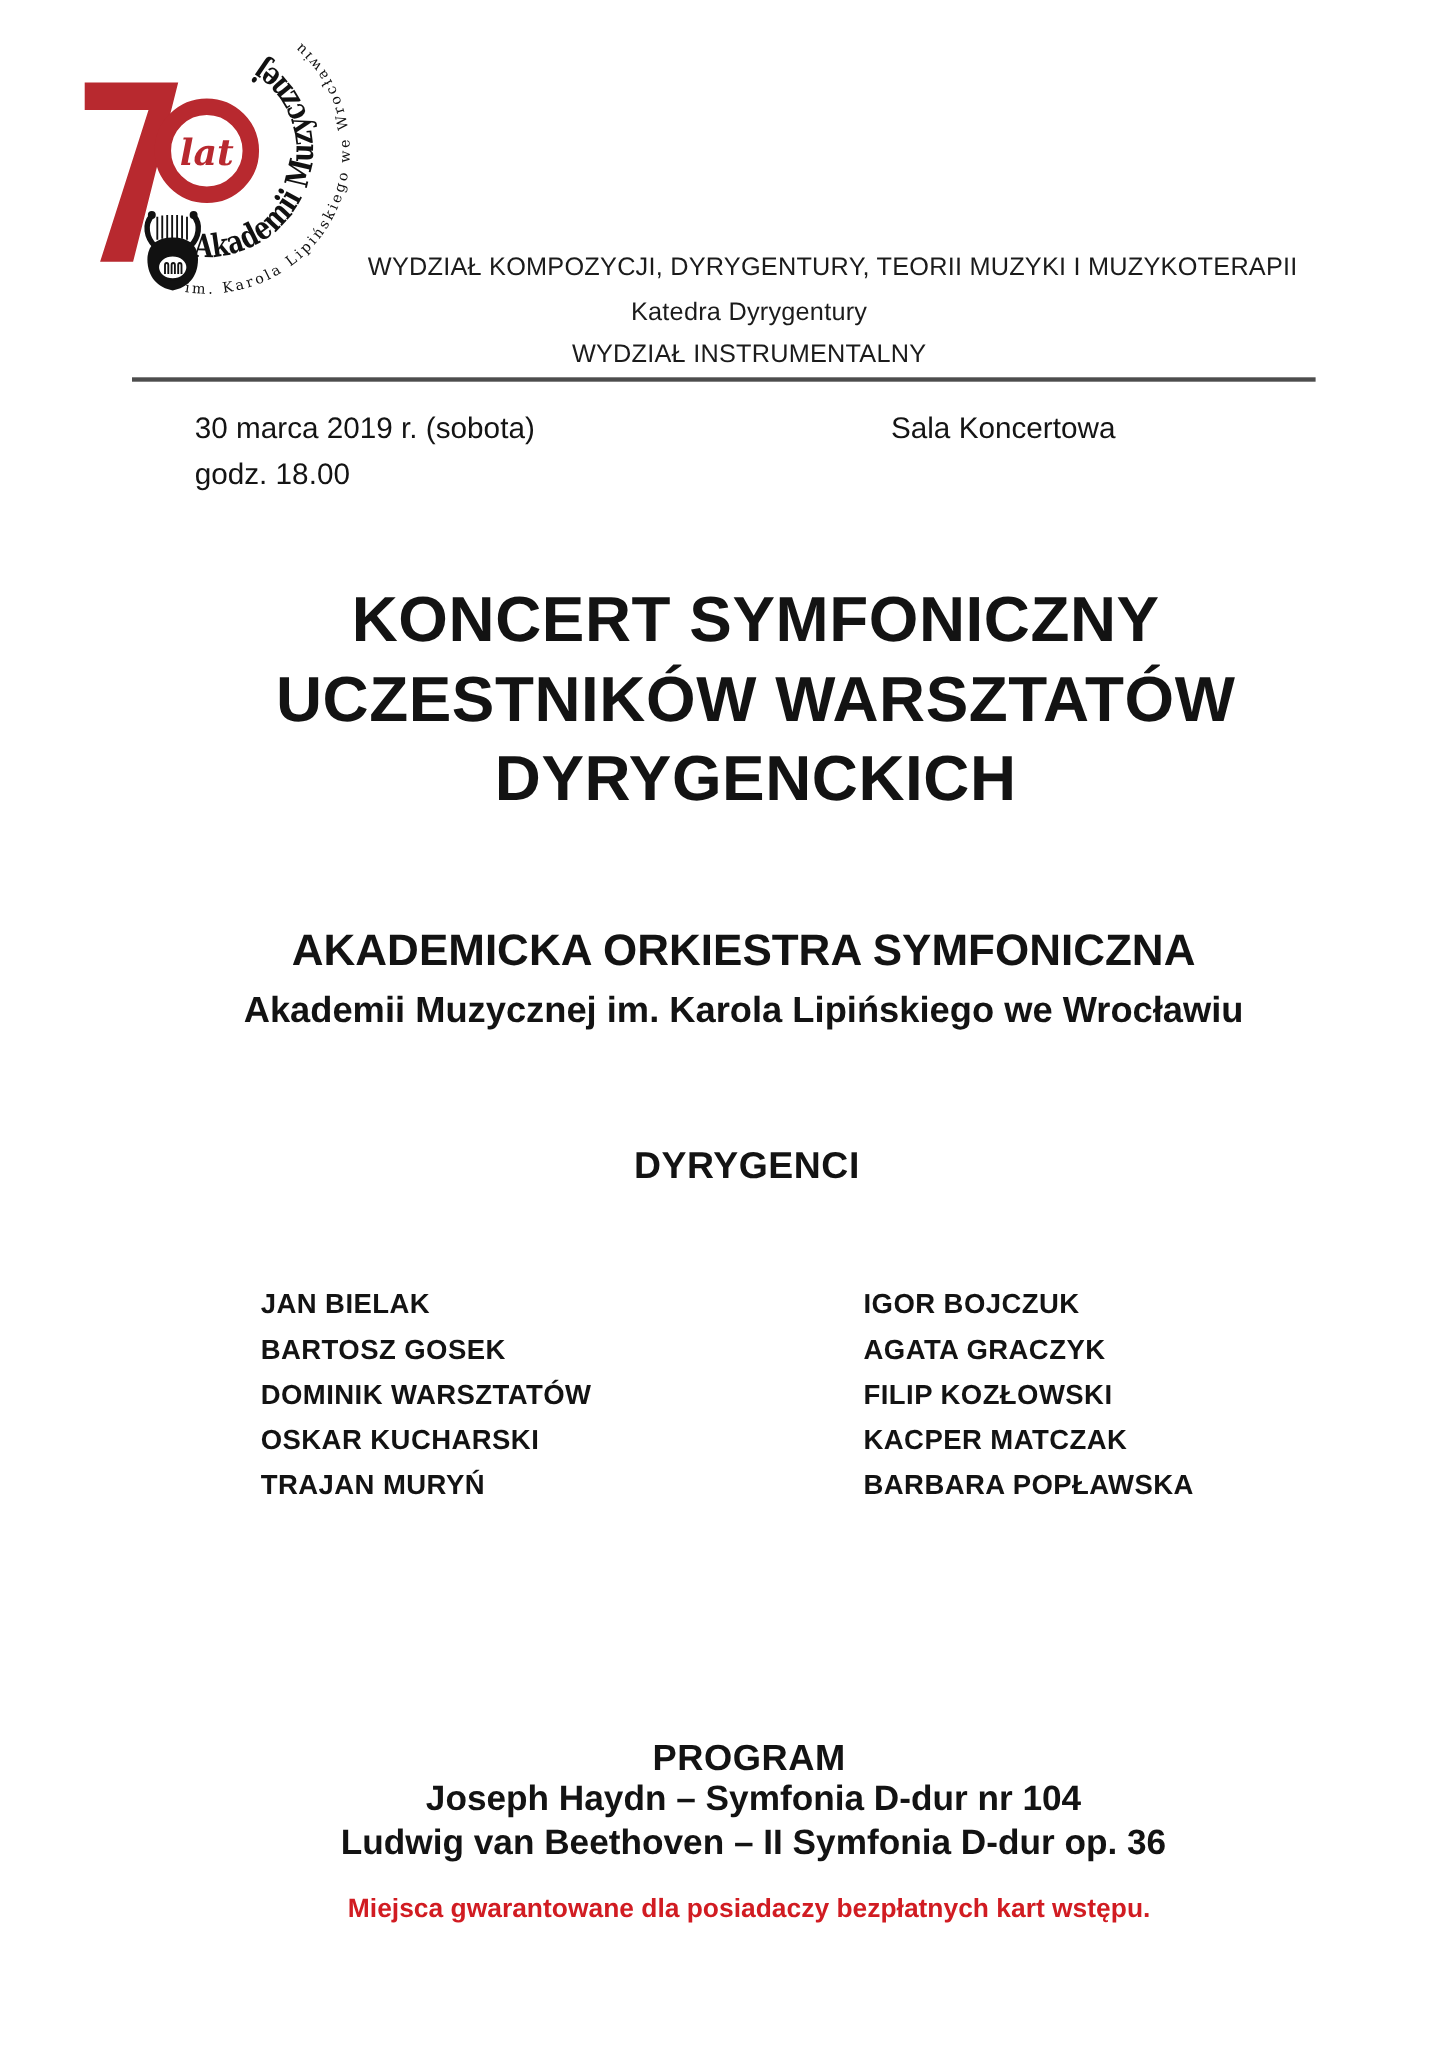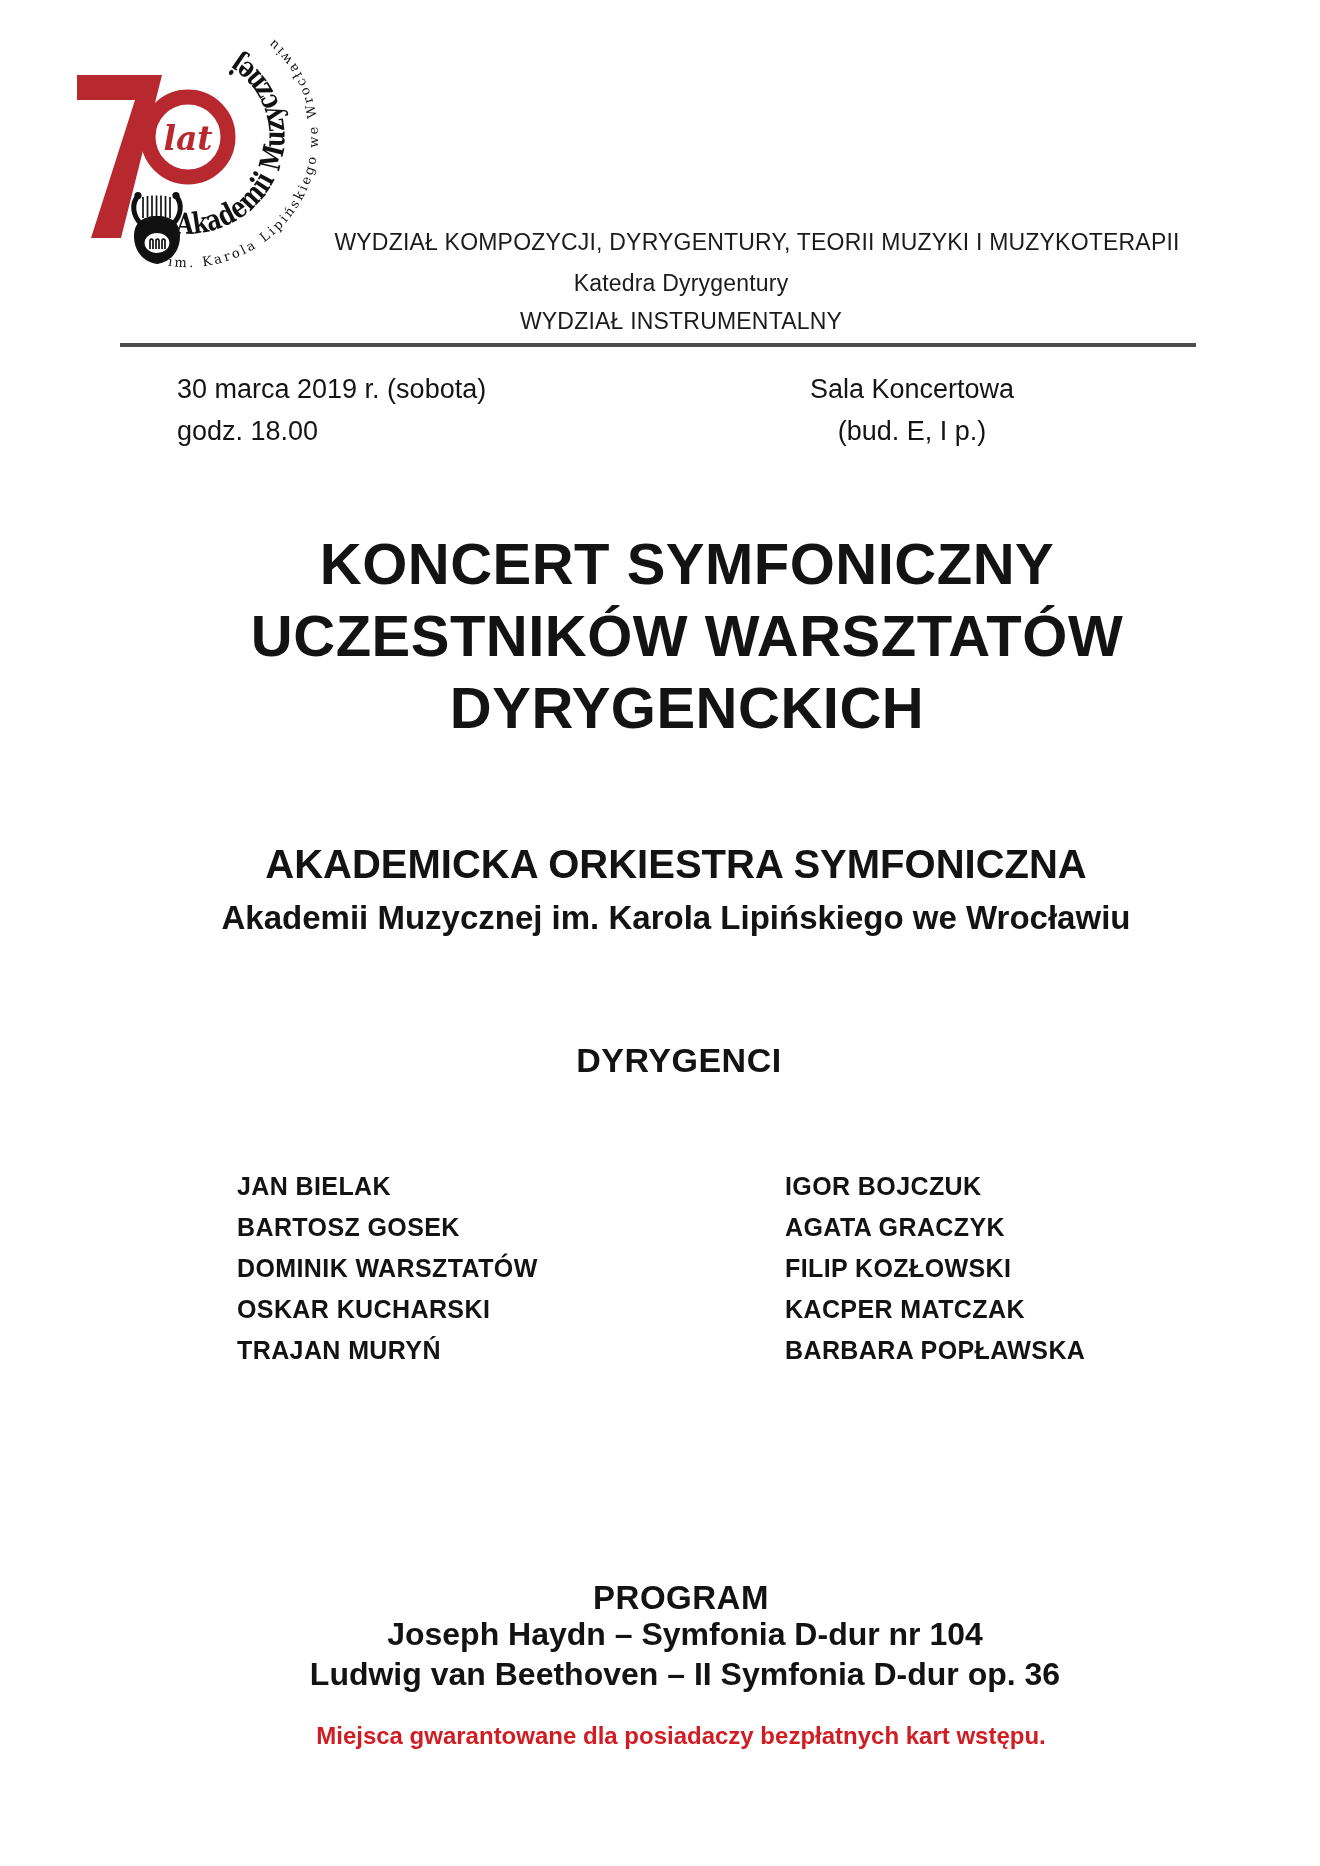--- a/index.html
+++ b/index.html
@@ -79,21 +79,20 @@
   <div class="abs hdr-line" style="left:0px;top:305px;width:1362px;">WYDZIAŁ INSTRUMENTALNY</div>
 
   <div class="abs hrule" style="left:120px;top:343px;width:1076px;"></div>
 
   <div class="abs info" style="left:133px;top:368px;width:560px;margin-left:44px;">
     <div>30 marca 2019 r. (sobota)</div>
     <div>godz. 18.00</div>
   </div>
   <div class="abs info info-right" style="right:128px;top:368px;width:560px;">
     <div>Sala Koncertowa</div>
-    <div>(bud. E, I p.)</div>
   </div>
 
   <div class="abs title" style="left:27px;top:528px;width:1320px;">
     <div>KONCERT SYMFONICZNY</div>
     <div>UCZESTNIKÓW WARSZTATÓW</div>
     <div>DYRYGENCKICH</div>
   </div>
 
   <div class="abs orch-name" style="left:16px;top:840px;width:1320px;">AKADEMICKA ORKIESTRA SYMFONICZNA</div>
   <div class="abs orch-sub" style="left:16px;top:896px;width:1320px;">Akademii Muzycznej im. Karola Lipińskiego we Wrocławiu</div>

